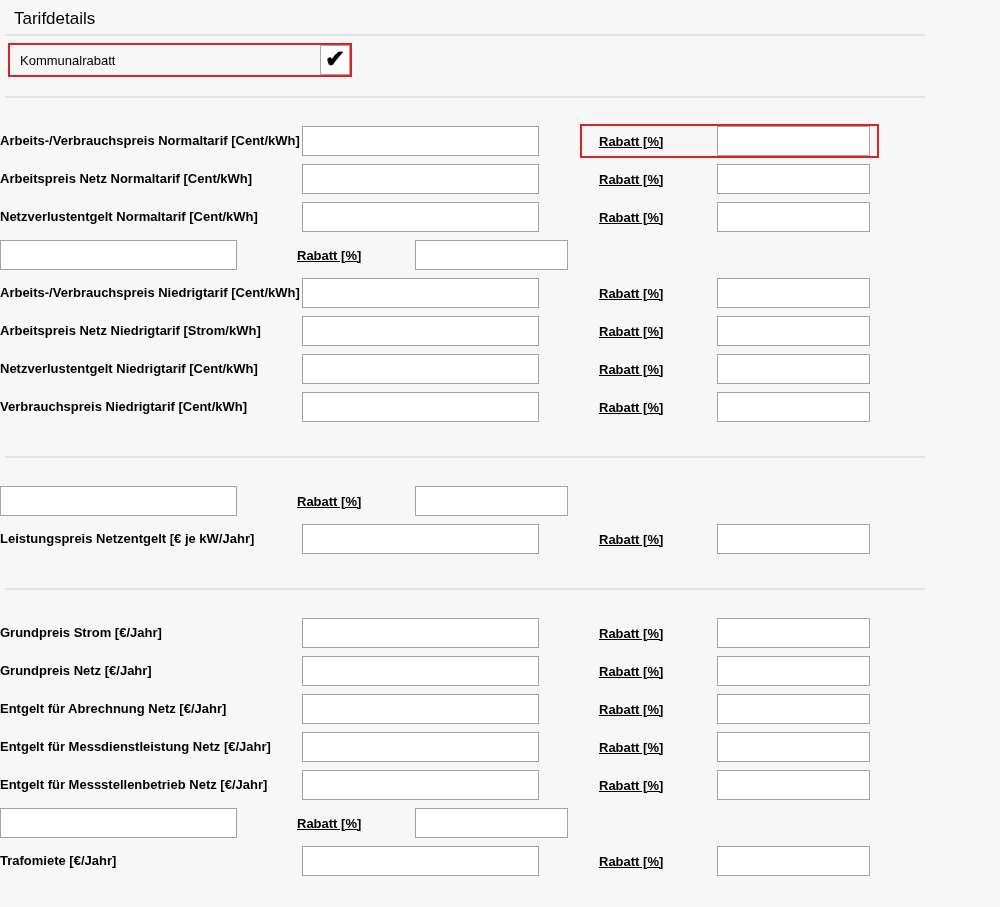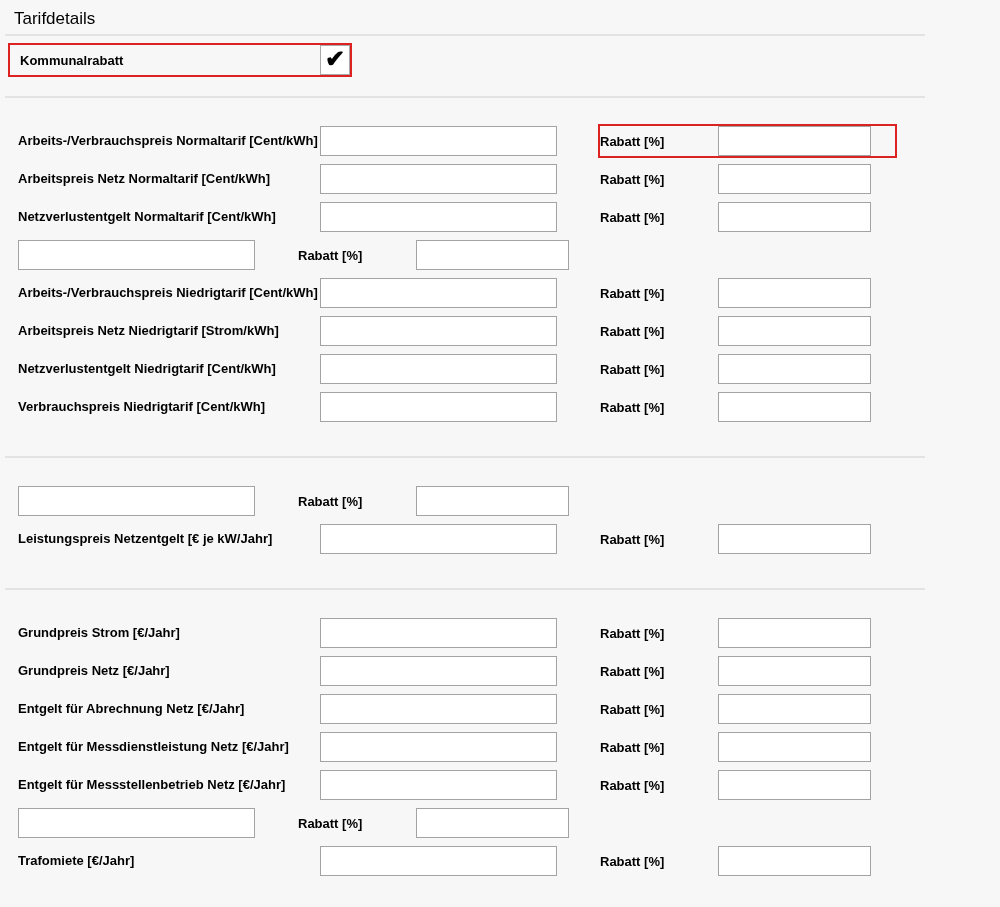--- a/index.html
+++ b/index.html
@@ -35,21 +35,21 @@
     margin: 7px 0 0 8px;
     width: 344px;
     height: 34px;
     border: 2px solid var(--highlight-red);
     display: flex;
     align-items: center;
     padding-left: 10px;
   }
   .kommunal-label {
     font-size: 13px;
-    font-weight: bold;
+    font-weight: normal;
   }
   .checkbox {
     box-sizing: border-box;
     margin-left: auto;
     width: 30px;
     height: 30px;
     background: #fff;
     border: 1px solid #a8a8a8;
     display: flex;
     align-items: center;
@@ -61,21 +61,20 @@
     font-weight: bold;
     line-height: 1;
     margin-top: -3px;
   }
   .form-section { padding: 28px 0 20px 0; }
   .form-row {
     display: flex;
     align-items: center;
     height: 30px;
     margin-bottom: 8px;
-    padding-left: 18px;
   }
   .row-label {
     width: 302px;
     font-size: 13px;
     font-weight: bold;
     line-height: 14px;
   }
   .value-input, .rabatt-input {
     box-sizing: border-box;
     height: 30px;
@@ -90,23 +89,25 @@
     box-sizing: border-box;
     margin-left: 41px;
     width: 299px;
     height: 34px;
     border: 2px solid transparent;
     display: flex;
     align-items: center;
   }
   .rabatt-group.highlighted { border-color: var(--highlight-red); }
   .rabatt-label {
+    margin-left: 17px;
     width: 118px;
     font-size: 13px;
     font-weight: bold;
+    text-decoration: underline;
   }
   .rabatt-input { width: 153px; }
 </style>
 </head>
 <body>
 
 <h1 class="page-title">Tarifdetails</h1>
 
 <hr class="divider">
 

